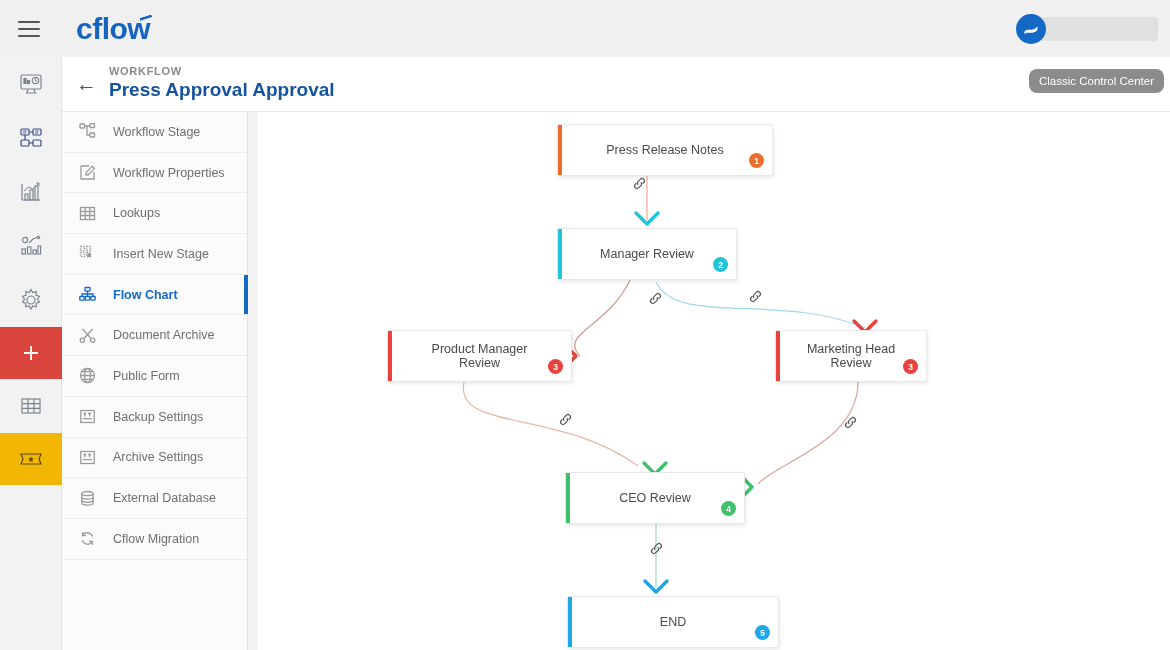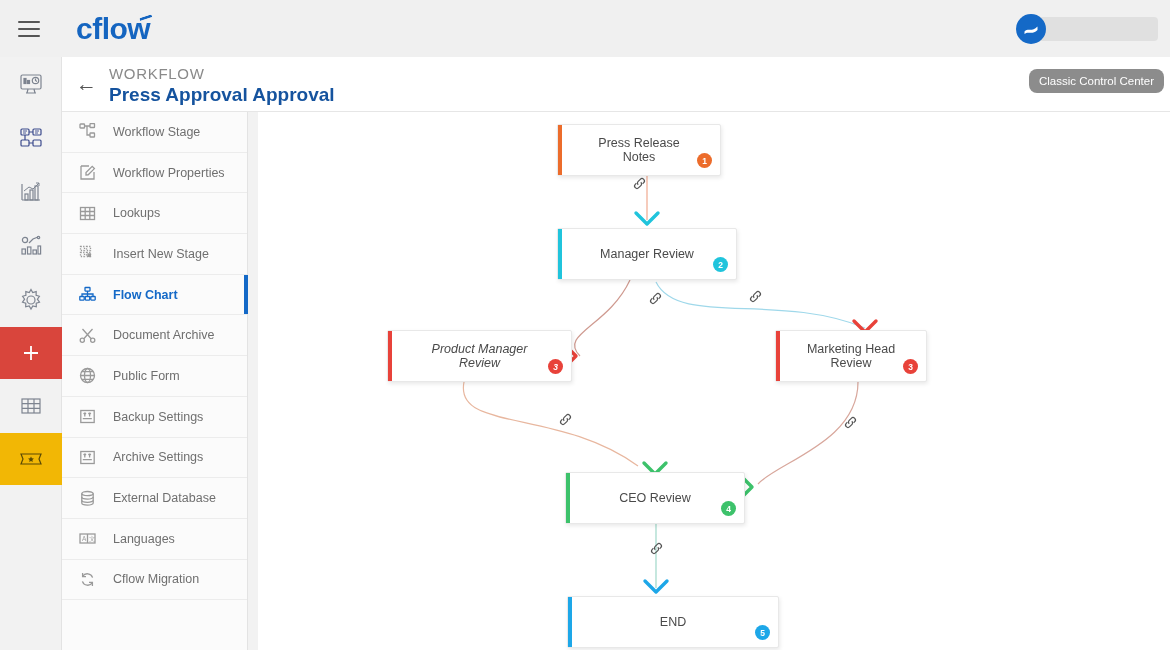--- a/index.html
+++ b/index.html
@@ -70,21 +70,21 @@
     position: absolute; left: 62px; top: 57px; width: 1108px; height: 55px;
     background: #ffffff;
     border-bottom: 1px solid #e6e6e6;
   }
   #back-arrow {
     position: absolute; left: 14px; top: 16px;
     font-size: 21px; color: #555; cursor: pointer; line-height: 1;
   }
   #crumb-wrap { position: absolute; left: 47px; top: 8px; }
   #crumb-label {
-    font-size: 15px; color: #8a8a8a; letter-spacing: 0.7px; font-weight: normal;
+    font-size: 11px; color: #8a8a8a; letter-spacing: 0.7px; font-weight: bold;
   }
   #page-title {
     font-size: 19px; font-weight: bold; color: #15539e; margin-top: 2px;
   }
   #classic-btn {
     position: absolute; right: 6px; top: 12px;
     background: #8c8c8c; color: #ffffff;
     font-size: 11.5px; padding: 6px 10px; border-radius: 8px;
     cursor: pointer; white-space: nowrap;
   }
@@ -353,31 +353,20 @@
     <div class="menu-item">
       <span class="mi-icon">
         <svg width="17" height="17" viewBox="0 0 17 17">
           <ellipse cx="8.5" cy="3.6" rx="5.7" ry="2.1"></ellipse>
           <path d="M2.8 3.6 L2.8 13 C2.8 14.2 5.3 15.1 8.5 15.1 C11.7 15.1 14.2 14.2 14.2 13 L14.2 3.6"></path>
           <path d="M2.8 7 C2.8 8.2 5.3 9.1 8.5 9.1 C11.7 9.1 14.2 8.2 14.2 7"></path>
           <path d="M2.8 10.2 C2.8 11.4 5.3 12.3 8.5 12.3 C11.7 12.3 14.2 11.4 14.2 10.2"></path>
         </svg>
       </span>
       <span class="mi-label">External Database</span>
-    </div>
-    <div class="menu-item">
-      <span class="mi-icon">
-        <svg width="17" height="17" viewBox="0 0 17 17">
-          <rect x="1" y="4" width="15" height="9"></rect>
-          <path d="M8.5 4 L8.5 13"></path>
-          <text x="3" y="11.2" font-size="6.4" fill="#9a9a9a" stroke="none" font-family="Liberation Sans">A</text>
-          <text x="10" y="11.2" font-size="6.4" fill="#9a9a9a" stroke="none" font-family="Liberation Sans">文</text>
-        </svg>
-      </span>
-      <span class="mi-label">Languages</span>
     </div>
     <div class="menu-item">
       <span class="mi-icon">
         <svg width="17" height="17" viewBox="0 0 17 17">
           <path d="M13.6 6.6 A5.6 5.6 0 0 0 3.6 5.3"></path>
           <path d="M3.4 10.4 A5.6 5.6 0 0 0 13.4 11.7"></path>
           <path d="M3.6 2 L3.6 5.6 L7 5.6"></path>
           <path d="M13.4 15 L13.4 11.4 L10 11.4"></path>
         </svg>
       </span>
@@ -394,31 +383,31 @@
         <path d="M -11 -9 L 0 2 L 11 -9" stroke="#e8423a" stroke-width="3.4" fill="none" stroke-linecap="round" stroke-linejoin="round" transform="translate(316,244) rotate(-90)"></path>
         <path d="M 398 170 C 420 215, 520 180, 607 216" stroke="#9fd8ea" stroke-width="1.2" fill="none"></path>
         <path d="M -11 -9 L 0 2 L 11 -9" stroke="#e8423a" stroke-width="3.4" fill="none" stroke-linecap="round" stroke-linejoin="round" transform="translate(607,218) rotate(0)"></path>
         <path d="M 206 270 C 196 320, 300 296, 380 354" stroke="#e8b79f" stroke-width="1.2" fill="none"></path>
         <path d="M -11 -9 L 0 2 L 11 -9" stroke="#3dc26b" stroke-width="3.4" fill="none" stroke-linecap="round" stroke-linejoin="round" transform="translate(397,360) rotate(0)"></path>
         <path d="M 600 270 C 600 330, 520 350, 500 372" stroke="#d8a79c" stroke-width="1.2" fill="none"></path>
         <path d="M -11 -9 L 0 2 L 11 -9" stroke="#3dc26b" stroke-width="3.4" fill="none" stroke-linecap="round" stroke-linejoin="round" transform="translate(492,375) rotate(-90)"></path>
         <path d="M 398 412 C 398 450, 398 460, 398 476" stroke="#9fd8c9" stroke-width="1.2" fill="none"></path>
         <path d="M -11 -9 L 0 2 L 11 -9" stroke="#1da7e8" stroke-width="3.4" fill="none" stroke-linecap="round" stroke-linejoin="round" transform="translate(398,478) rotate(0)"></path>
       </svg>
-  <div class="node" style="left: 299px; top: 12px; width: 164px; height: 52px;">
+  <div class="node" style="left: 299px; top: 12px; width: 216px; height: 52px;">
         <div class="bar" style="background: rgb(236, 108, 43);"></div>
         <div class="ntext">Press Release Notes</div>
         <div class="badge" style="background: rgb(236, 108, 43);">1</div>
       </div>
       <div class="node" style="left: 299px; top: 116px; width: 180px; height: 52px;">
         <div class="bar" style="background: rgb(32, 196, 220);"></div>
         <div class="ntext">Manager Review</div>
         <div class="badge" style="background: rgb(32, 196, 220);">2</div>
       </div>
-      <div class="node" style="left: 129px; top: 218px; width: 185px; height: 52px; font-style: italic;">
+      <div class="node" style="left: 129px; top: 218px; width: 185px; height: 52px;">
         <div class="bar" style="background: rgb(232, 66, 58);"></div>
         <div class="ntext">Product Manager Review</div>
         <div class="badge" style="background: rgb(232, 66, 58);">3</div>
       </div>
       <div class="node" style="left: 517px; top: 218px; width: 152px; height: 52px;">
         <div class="bar" style="background: rgb(232, 66, 58);"></div>
         <div class="ntext">Marketing Head Review</div>
         <div class="badge" style="background: rgb(232, 66, 58);">3</div>
       </div>
       <div class="node" style="left: 307px; top: 360px; width: 180px; height: 52px;">

